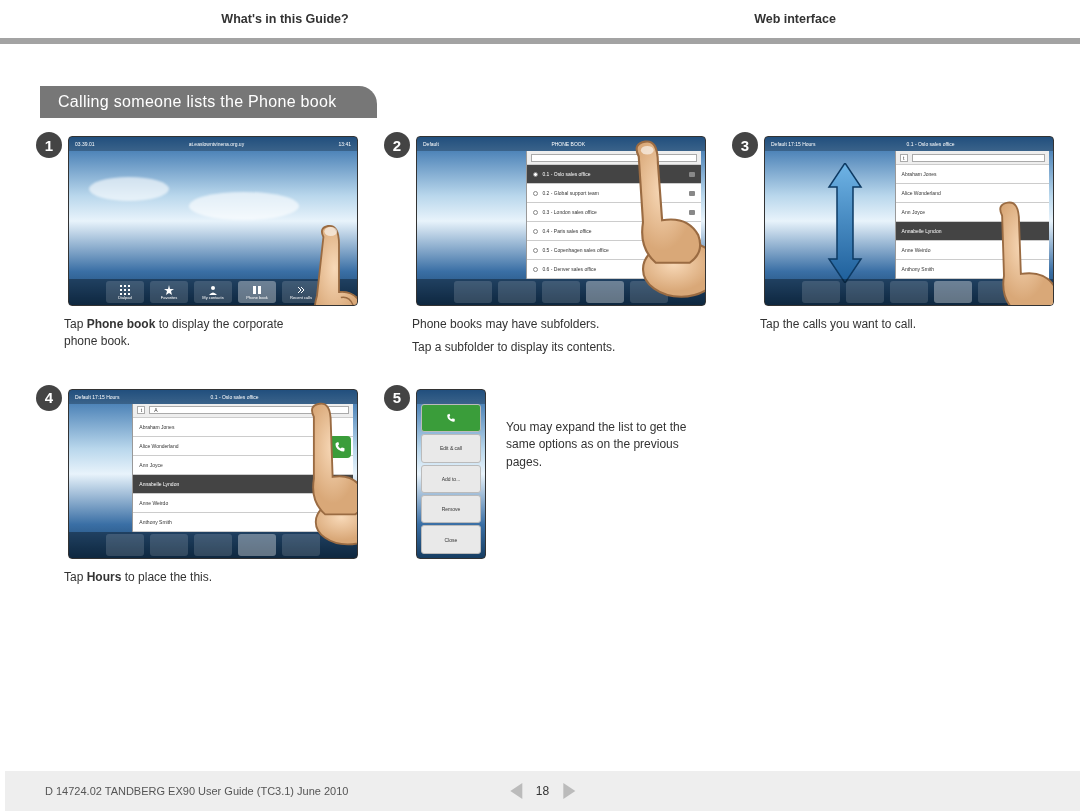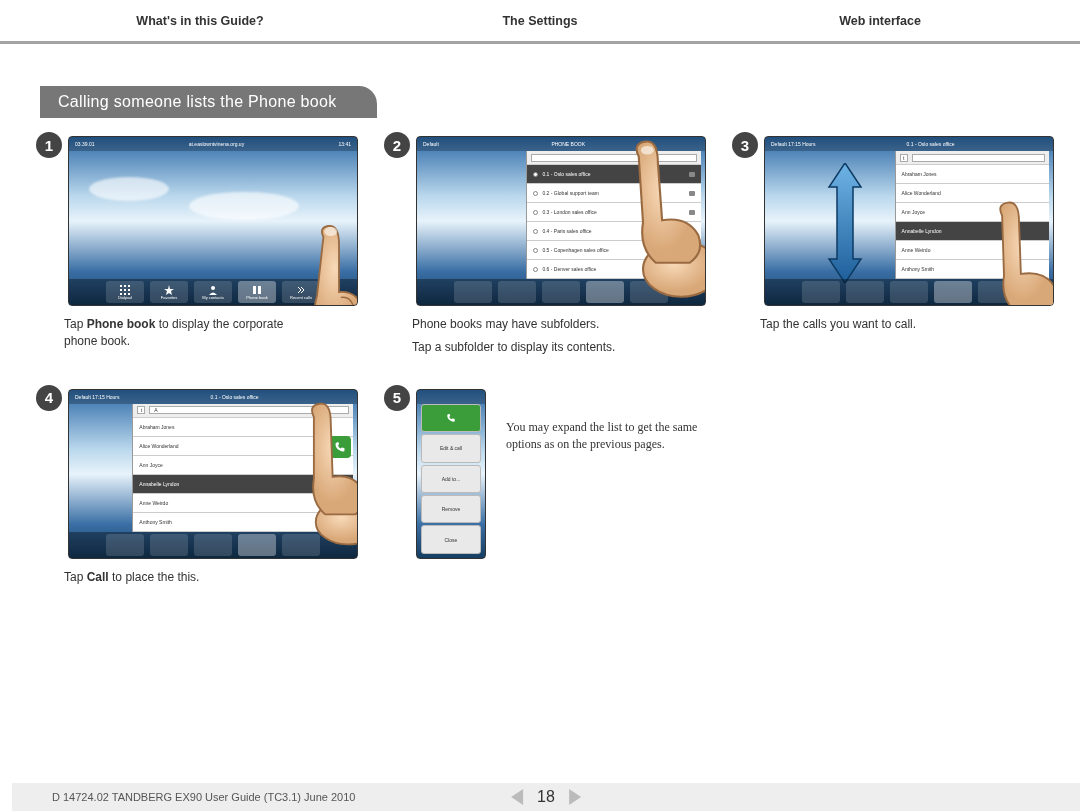--- a/index.html
+++ b/index.html
@@ -11,21 +11,21 @@
     position: relative;
     color: #333;
     font-size: 12px;
   }
   
   .nav {
     display: flex;
     align-items: center;
     height: 44px;
     padding: 0 30px;
-    border-bottom: 3px solid #a3a3a3;
+    border-bottom: 6px solid #a3a3a3;
     gap: 0;
   }
   .nav-item {
     flex: 1;
     text-align: center;
     font-weight: bold;
     font-size: 12.5px;
     color: #333;
     padding: 12px 0;
     cursor: pointer;
@@ -142,56 +142,55 @@
     flex:1; background:#e9e9e9; border:1px solid #bbb; border-radius:3px;
     display:flex; align-items:center; justify-content:center; font-size:5px;
   }
   .panel .btn.call { background:#3a9d3a; color:#fff; }
   
   .caption { margin-left: 24px; font-size: 12px; line-height: 1.45; max-width: 240px; }
   .caption p { margin-bottom: 6px; }
   .caption b { font-weight: bold; }
   
   .step5row { display:flex; gap:18px; }
-  .step5row .caption { margin-left:2px; max-width: 200px; font-family: Liberation Serif, serif; }
+  .step5row .caption { margin-left:2px; max-width: 200px; }
   
   .arrow3 {
     position:absolute; left: 60px; top: 26px; width: 40px; height: 110px;
   }
   
   .callbtn {
     position:absolute; right:6px; top:46px; width:22px; height:22px;
     background:#3a9d3a; border-radius:4px;
     display:flex; align-items:center; justify-content:center;
   }
   .callbtn svg { width:12px; height:12px; fill:#fff; }
   
   .footer {
-    position:absolute; bottom:0; left:12px; right:0;
-    background:#eee; height:28px;
+    position:absolute; bottom:0; left:5px; right:0;
+    background:#eee; height:40px;
     display:flex; align-items:center; justify-content:space-between;
     padding:12px 40px;
     color:#555; font-size:11px;
   }
-  .pager { display:flex; align-items:center; gap:14px; font-size:16px; color:#333; position:absolute; left:50%; transform:translateX(-50%); }
+  .pager { display:flex; align-items:center; gap:14px; font-size:12px; color:#333; position:absolute; left:50%; transform:translateX(-50%); }
   .pager .tri { width:0; height:0; border-top:8px solid transparent; border-bottom:8px solid transparent; cursor:pointer; }
   .pager .tri.left { border-right:12px solid #bbb; }
   .pager .tri.right { border-left:12px solid #bbb; }
   
   .cloud { position:absolute; background:rgba(255,255,255,.6); border-radius:50%; filter:blur(1px); }
 </style>
 </head>
 <body>
 
 
 
 
 <div class="nav">
   <div class="nav-item">What's in this Guide?</div>
-  <div class="nav-item">The Settings</div>
   <div class="nav-item">Web interface</div>
 </div>
 
 
 <div class="section-heading">Calling someone lists the Phone book</div>
 
 
 <div class="steps">
 
   <div class="step">
@@ -458,21 +457,21 @@
                 <stop offset="0%" stop-color="#f8d9b8"></stop>
                 <stop offset="100%" stop-color="#d9a878"></stop>
               </radialGradient>
             </defs>
           <ellipse cx="82" cy="130" rx="34" ry="24" fill="url(#skin4)" stroke="#9a6b42" stroke-width="2"></ellipse>
           <path d="M46 18 Q40 6 52 4 Q64 2 64 24 L66 82 Q88 78 98 96 Q104 112 90 122 L58 122 Q42 108 46 84 Z" fill="url(#skin4)" stroke="#9a6b42" stroke-width="2"></path>
         </svg>
       </div>
     </div>
     <div class="caption">
-      <p><span>Tap </span><b>Call</b><span> to place the this.</span></p>
+      <p><span>Tap </span><b>Hours</b><span> to place the this.</span></p>
     </div>
   </div>
 
   <div class="step">
     <div class="badge">5</div>
     <div class="step5row">
       <div class="thumb small" style="margin-left:28px">
         <div class="topbar">
             <span>&nbsp;</span>
             <span>&nbsp;</span>

